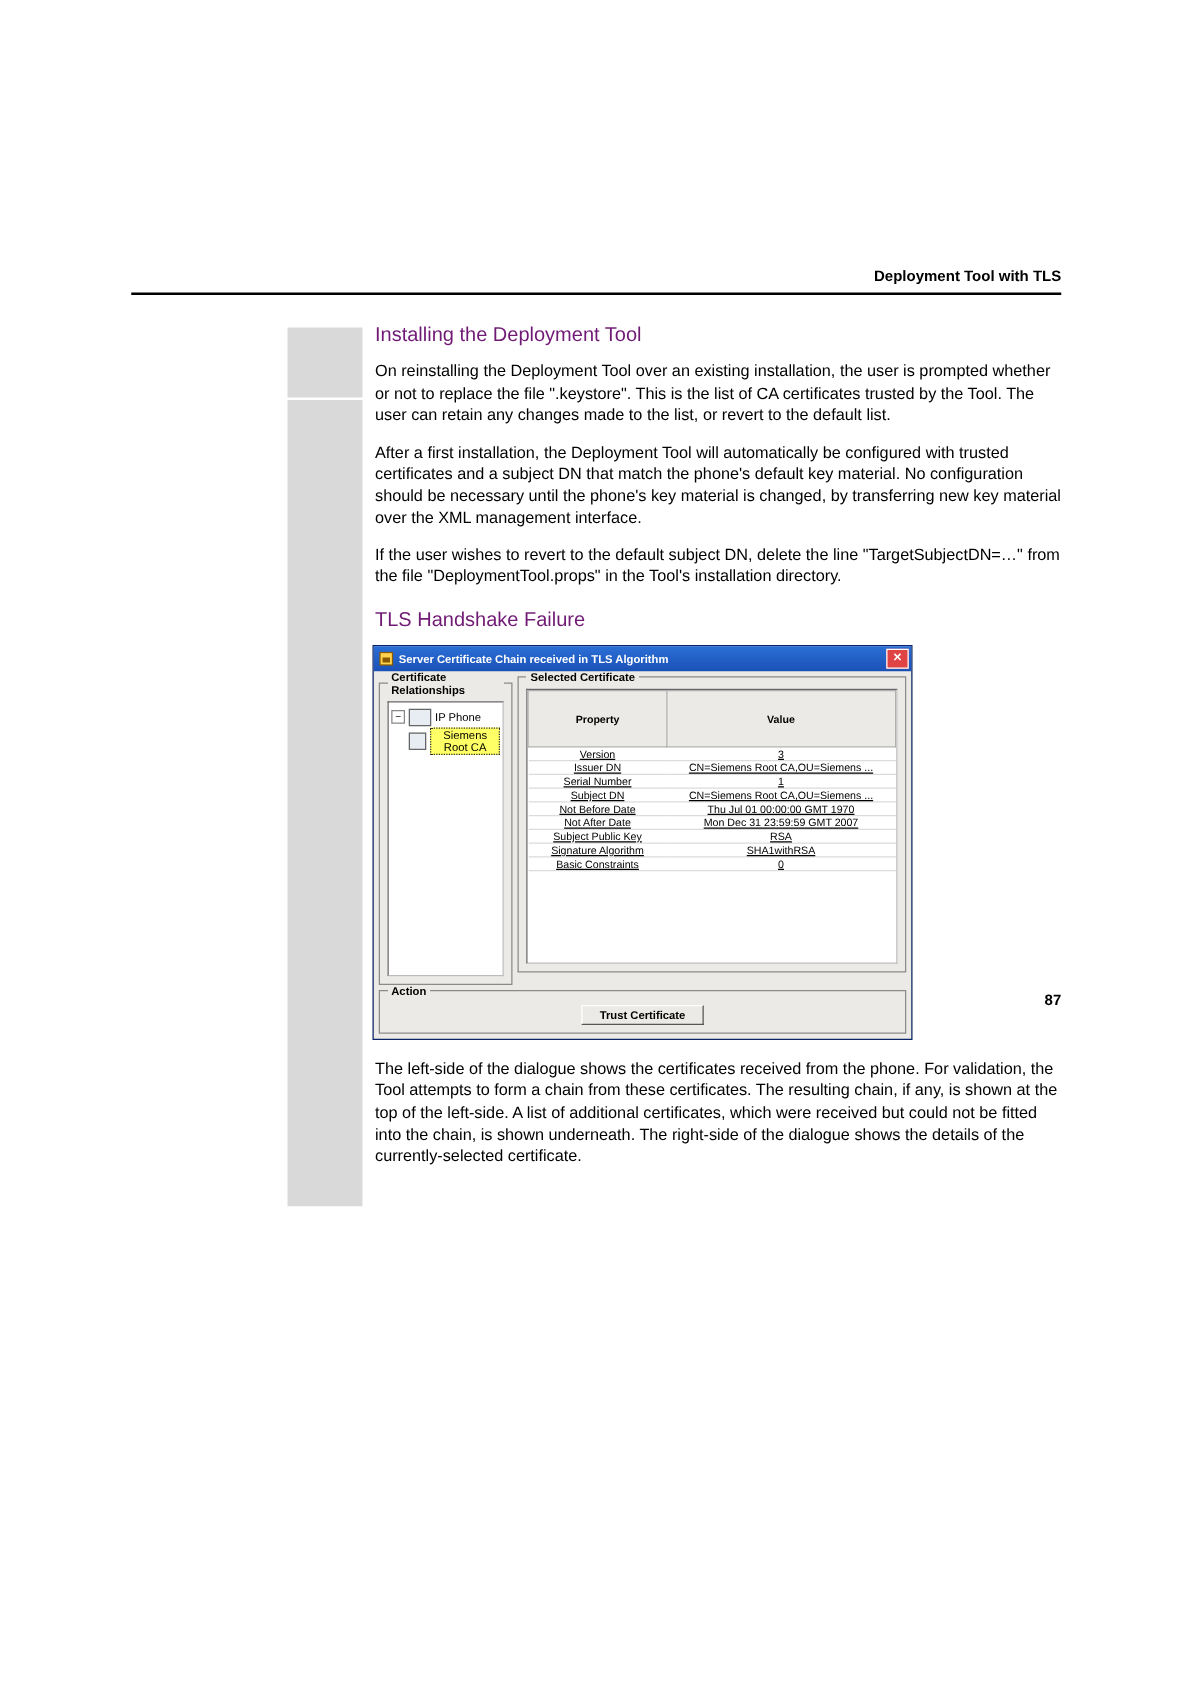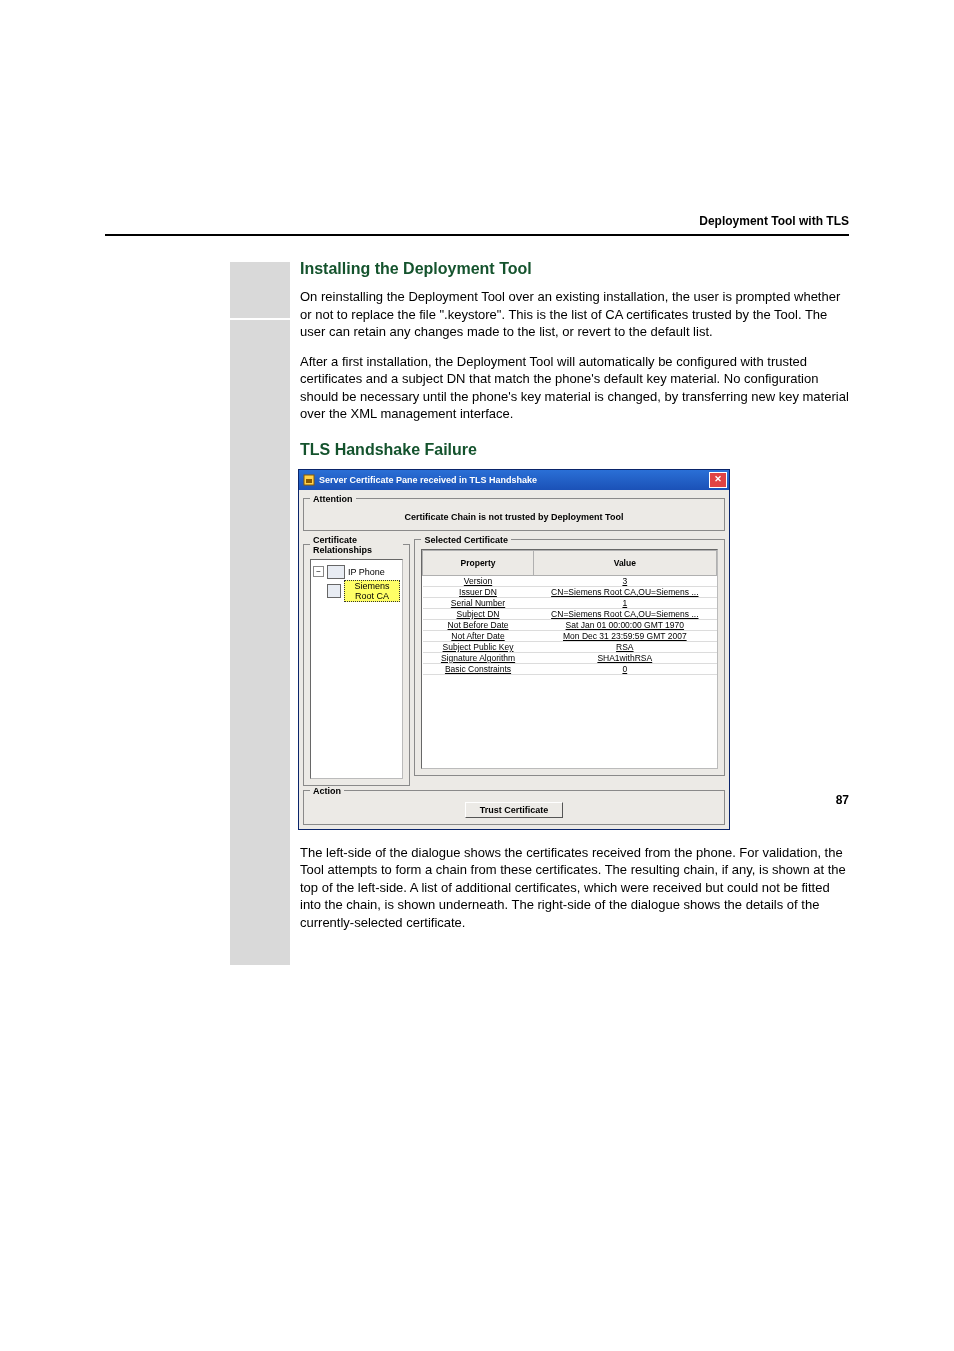--- a/index.html
+++ b/index.html
@@ -42,23 +42,23 @@
     top: 262px;
     width: 60px;
     height: 56px;
     background: #d9d9d9;
   }
   .gray-col.g2 {
     top: 320px;
     height: 860px;
   }
   h2 {
-    color: #14532d;
+    color: #701a75;
     font-size: 16px;
-    font-weight: bold;
+    font-weight: normal;
     margin: 0 0 10px 0;
   }
   p {
     font-size: 13px;
     line-height: 1.35;
     margin: 0 0 12px 0;
   }
   .page-number {
     position: absolute;
     right: 105px;
@@ -172,21 +172,21 @@
   }
   table.cert {
     width: 100%;
     border-collapse: collapse;
     font-size: 8.5px;
   }
   table.cert th {
     background: #eceae6;
     border: 1px solid #b0b0b0;
     font-weight: bold;
-    padding: 7px 2px;
+    padding: 17px 2px;
     text-align: center;
   }
   table.cert td {
     border-bottom: 1px solid #dcdcdc;
     padding: 0 18px;
     text-align: center;
     white-space: nowrap;
     text-decoration: underline;
   }
   .action-fs {
@@ -214,40 +214,37 @@
   <div class="running-head">Deployment Tool with TLS</div>
   <div class="rule"></div>
 
   <div class="gray-col"></div>
   <div class="gray-col g2"></div>
 
   <div class="content">
     <h2>Installing the Deployment Tool</h2>
     <p>On reinstalling the Deployment Tool over an existing installation, the user is prompted whether or not to replace the file ".keystore". This is the list of CA certificates trusted by the Tool.  The user can retain any changes made to the list, or revert to the default list.</p>
     <p>After a first installation, the Deployment Tool will automatically be configured with trusted certificates and a subject DN that match the phone's default key material.  No configuration should be necessary until the phone's key material is changed, by transferring new key material over the XML management interface.</p>
+    <p>If the user wishes to revert to the default subject DN, delete the line "TargetSubjectDN=…" from the file "DeploymentTool.props" in the Tool's installation directory.</p>
 
     <h2 style="margin-top:18px">TLS Handshake Failure</h2>
 
     <div class="dialog">
       <div class="titlebar">
         <span class="ticon">
           <svg width="12" height="12" viewBox="0 0 12 12">
               <rect x="1" y="1" width="10" height="10" fill="#ffd24d" stroke="#8a5a00"></rect>
               <rect x="3" y="5" width="6" height="4" fill="#8a5a00"></rect>
             </svg>
         </span>
-        <span>Server Certificate Pane received in TLS Handshake</span>
+        <span>Server Certificate Chain received in TLS Algorithm</span>
         <span class="spacer"></span>
         <span class="closebtn">✕</span>
       </div>
 
-      <fieldset>
-        <legend>Attention</legend>
-        <div class="attention-msg">Certificate Chain is not trusted by Deployment Tool</div>
-      </fieldset>
 
       <div class="cols">
         <div class="colL">
           <fieldset>
             <legend>Certificate Relationships</legend>
             <div class="tree">
               <div class="tree-row">
                 <span class="toggle">−</span>
                 <span class="tree-icon"></span>
                 <span class="tree-label">IP Phone</span>
@@ -282,21 +279,21 @@
                     <tr>
                       <td>Serial Number</td>
                       <td>1</td>
                     </tr>
                     <tr>
                       <td>Subject DN</td>
                       <td>CN=Siemens Root CA,OU=Siemens ...</td>
                     </tr>
                     <tr>
                       <td>Not Before Date</td>
-                      <td>Sat Jan 01 00:00:00 GMT 1970</td>
+                      <td>Thu Jul 01 00:00:00 GMT 1970</td>
                     </tr>
                     <tr>
                       <td>Not After Date</td>
                       <td>Mon Dec 31 23:59:59 GMT 2007</td>
                     </tr>
                     <tr>
                       <td>Subject Public Key</td>
                       <td>RSA</td>
                     </tr>
                     <tr>

